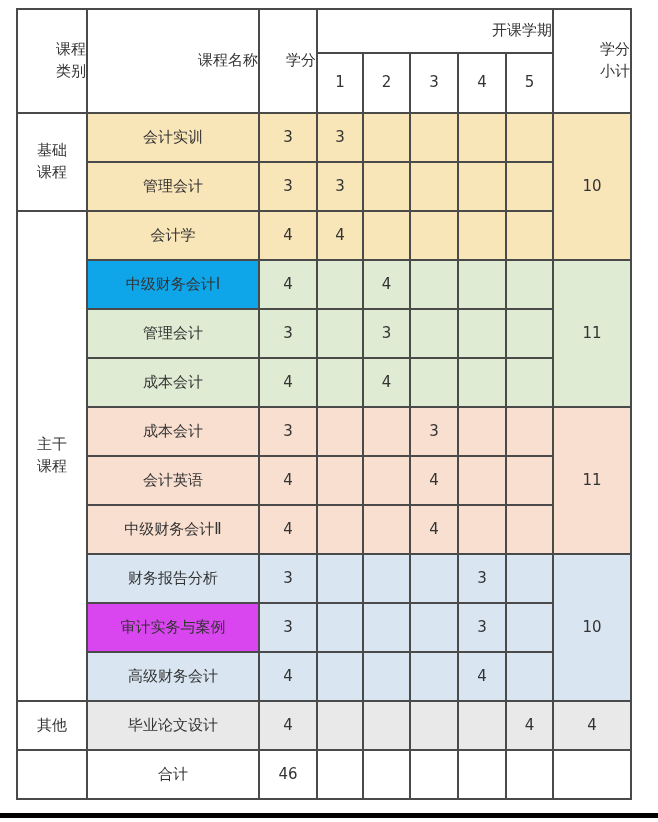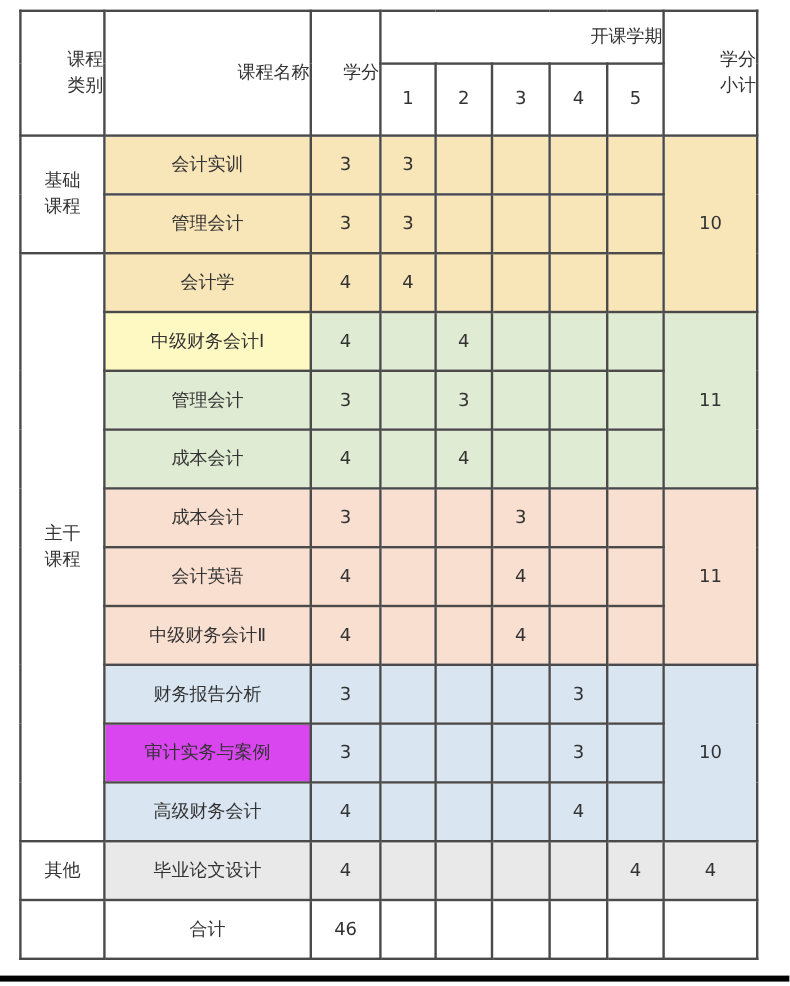--- a/index.html
+++ b/index.html
@@ -122,21 +122,21 @@
       <td style="background-color: rgb(249, 230, 184);">会计学</td>
       <td style="background-color: rgb(249, 230, 184);">4</td>
       <td style="background-color: rgb(249, 230, 184);">4</td>
       <td style="background-color: rgb(249, 230, 184);"></td>
       <td style="background-color: rgb(249, 230, 184);"></td>
       <td style="background-color: rgb(249, 230, 184);"></td>
       <td style="background-color: rgb(249, 230, 184);"></td>
     </tr>
 
     <tr class="body-row">
-      <td style="background-color: #fef9c3;">中级财务会计Ⅰ</td>
+      <td style="background-color: #0ea5e9;">中级财务会计Ⅰ</td>
       <td style="background-color: rgb(223, 235, 211);">4</td>
       <td style="background-color: rgb(223, 235, 211);"></td>
       <td style="background-color: rgb(223, 235, 211);">4</td>
       <td style="background-color: rgb(223, 235, 211);"></td>
       <td style="background-color: rgb(223, 235, 211);"></td>
       <td style="background-color: rgb(223, 235, 211);"></td>
       <td rowspan="3" style="background-color: rgb(223, 235, 211);">11</td>
     </tr>
 
     <tr class="body-row">

